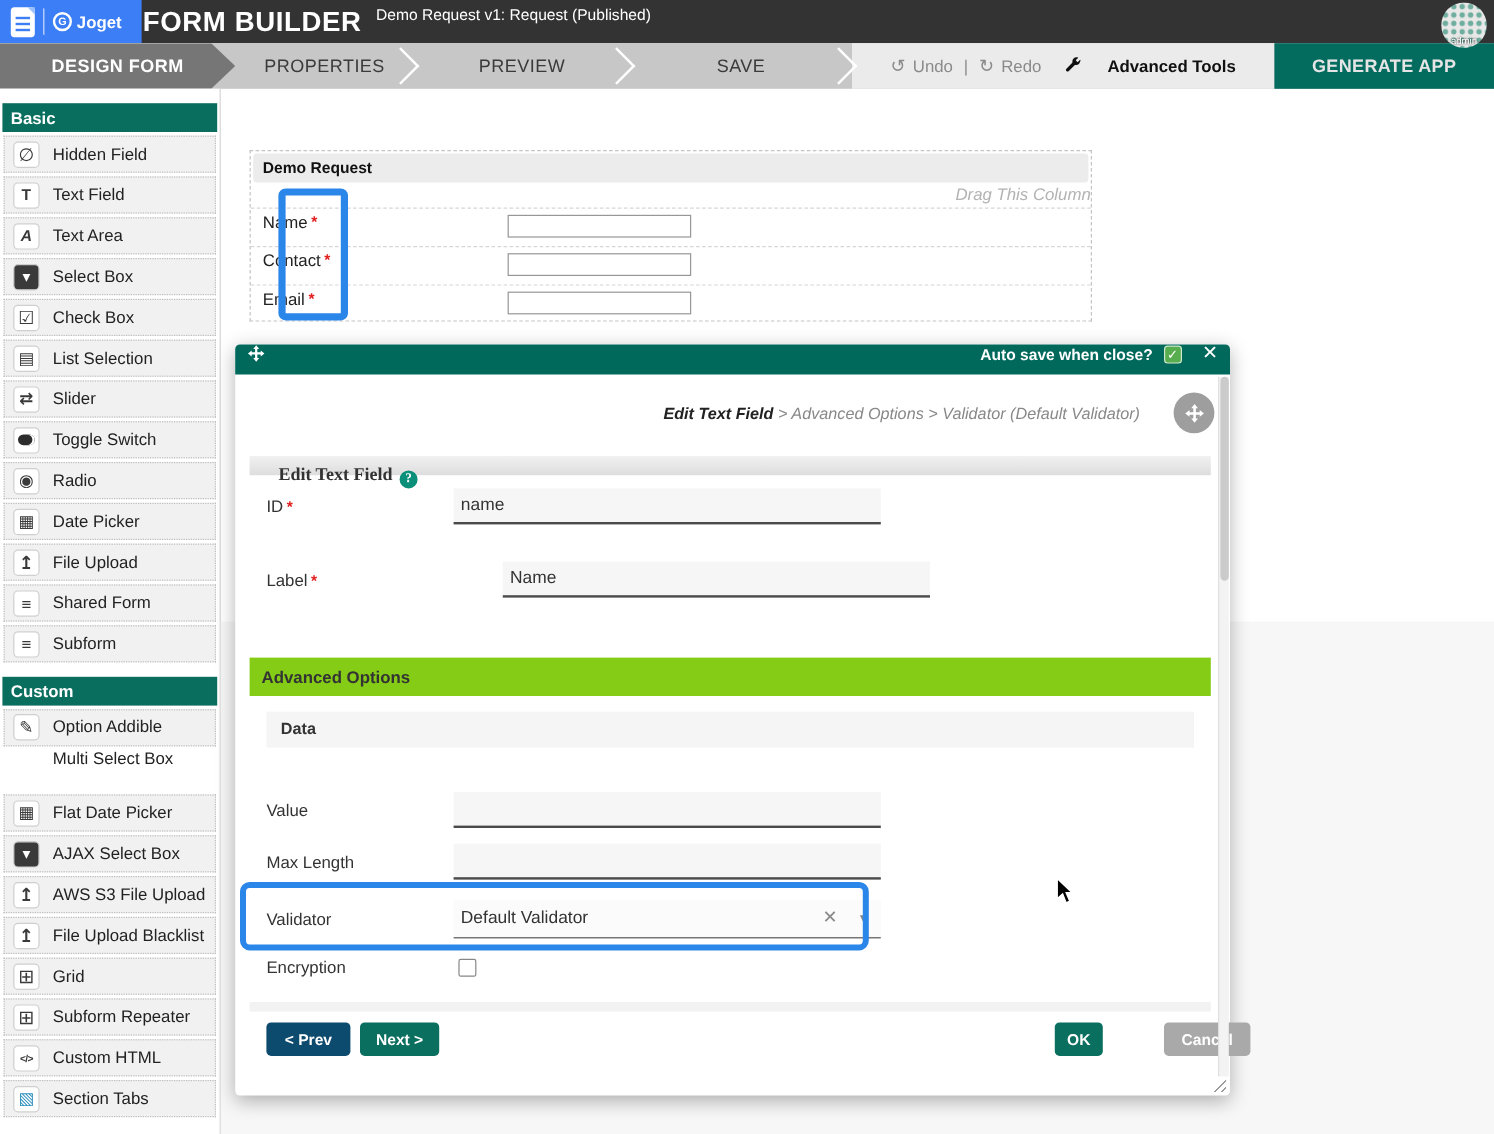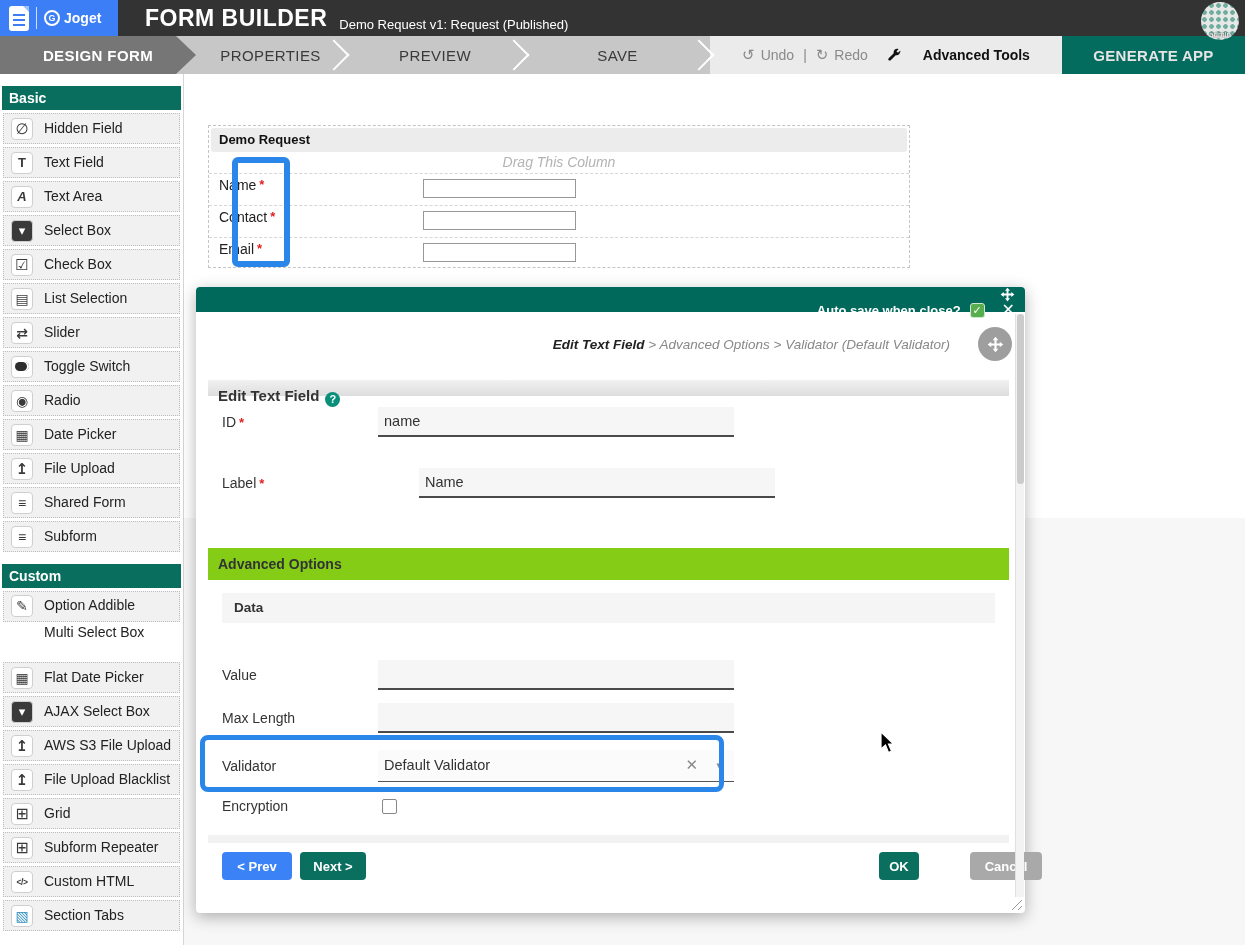--- a/index.html
+++ b/index.html
@@ -10,41 +10,41 @@
   
   .topbar { position:absolute; left:0; top:0; width:1245px; height:36px; background:#333; display:flex; align-items:center; }
   .logo-block { width:118px; height:36px; background:#3c7ef5; display:flex; align-items:center; gap:7px; padding-left:9px; flex:none; }
   .doc-icon { width:20px; height:25px; background:#fff; border-radius:3px; position:relative; }
   .doc-icon:before { content:""; position:absolute; left:4px; top:8px; width:12px; height:2.5px; background:#3c7ef5;
                      box-shadow:0 5px 0 #3c7ef5, 0 10px 0 #3c7ef5; }
   .doc-icon:after { content:""; position:absolute; right:0; top:0; border-style:solid; border-width:0 6px 6px 0; border-color:transparent #9cc0fb transparent transparent; }
   .logo-sep { width:1px; height:22px; background:rgba(255,255,255,.75); }
   .joget-logo { display:flex; align-items:center; gap:4px; color:#fff; font-weight:bold; font-size:14px; }
   .logo-circle { width:16px; height:16px; border:2px solid #fff; border-radius:50%; display:flex; align-items:center; justify-content:center; font-size:9px; font-weight:bold; }
-  .title-area { display:flex; align-items:flex-end; margin-left:27px; color:#fff; }
+  .title-area { display:flex; align-items:flex-start; margin-left:1px; color:#fff; }
   .app-title { font-size:23px; font-weight:bold; letter-spacing:.5px; }
   .subtitle { font-size:13px; margin-left:12px; }
   .avatar { position:absolute; right:6px; top:2px; width:38px; height:38px; border-radius:50%; overflow:hidden;
             background:#e8e8e8 radial-gradient(circle, #6fae9e 2px, rgba(111,174,158,0) 2.6px); background-size:7px 7px; z-index:3; }
   .avatar-label { position:absolute; left:0; right:0; bottom:1px; text-align:center; font-size:8px; color:#fff; text-shadow:0 0 2px #000; }
 
   
   .tabbar { position:absolute; left:0; top:36px; width:1245px; height:38px; background:#c7c7c7; display:flex; align-items:stretch; }
   .tab { display:flex; align-items:center; justify-content:center; font-size:15px; letter-spacing:.4px; color:#3a3a3a; }
   .tab-active { width:196px; background:#767676; color:#fff; font-weight:bold;
                 clip-path:polygon(0 0, 176px 0, 196px 50%, 176px 100%, 0 100%); flex:none; }
   .tab-properties { width:149px; flex:none; }
   .tab-preview   { width:180px; flex:none; }
   .tab-save      { width:185px; flex:none; }
   .chev { width:22px; height:22px; border-top:2px solid #fff; border-right:2px solid #fff; transform:rotate(45deg);
           align-self:center; margin-left:-22px; flex:none; }
   .tools { width:352px; flex:none; background:#ebebeb; display:flex; align-items:center; justify-content:center; gap:6px; font-size:14px; color:#8a8a8a; }
   .tool-icon { font-size:15px; color:#8a8a8a; }
   .tools .divider { margin:0 3px; }
-  .adv-tools { display:flex; align-items:center; gap:22px; color:#111; font-weight:bold; margin-left:12px; font-size:14px; }
+  .adv-tools { display:flex; align-items:flex-start; gap:22px; color:#111; font-weight:bold; margin-left:12px; font-size:14px; }
   .generate { flex:1; background:#036c5e; color:#e5e5e5; font-weight:bold; font-size:15px; display:flex; align-items:center; justify-content:center; letter-spacing:.3px; }
 
   
   .sidebar { position:absolute; left:0; top:74px; width:184px; height:871px; background:#fff; border-right:1px solid #d5d5d5; padding:12px 2px 0 2px; overflow:hidden; }
   .side-header { height:24px; background:#0a6e5f; color:#fff; font-weight:bold; font-size:14px; line-height:24px; padding-left:7px; margin:0 0 3px 0; }
   .side-header.custom { margin-top:12px; }
   .item { height:31px; margin:0 1px 3px 1px; background:#f1f1f1; border:1px dotted #bdbdbd; display:flex; align-items:center; gap:11px; padding-left:7px; cursor:pointer; }
   .item-label { font-size:14px; color:#222; line-height:27px; }
   .item.tall { margin-bottom:40px; overflow:visible; align-items:flex-start; }
   .item.tall .item-label { width:118px; white-space:normal; }
@@ -67,49 +67,49 @@
   .g-doc:before{content:"\2261"; font-size:14px; font-weight:bold;}
   .g-pencil:before{content:"\270E"; font-size:14px;}
   .g-code:before{content:"</>"; font-size:8.5px; font-weight:bold; letter-spacing:-.5px;}
   .g-grid:before{content:"\229E"; font-size:16px;}
   .g-tabs:before{content:"\25A7"; font-size:14px; color:#2f8fbe;}
 
   
   .lower-bg { position:absolute; left:184px; top:518px; right:0; bottom:0; background:#f7f7f7; }
   .form-container { position:absolute; left:208px; top:125px; width:702px; height:143px; border:1px dashed #c4c4c4; background:#fff; }
   .form-section-header { height:24px; margin:2px; background:#ececec; border-radius:3px; font-size:13px; font-weight:bold; color:#111; line-height:24px; padding-left:8px; }
-  .drag-hint { height:19px; text-align:center; font-style:italic; color:#b3b3b3; font-size:14px; }
+  .drag-hint { height:19px; text-align:right; font-style:italic; color:#b3b3b3; font-size:14px; }
   .form-row { height:32px; border-top:1px dashed #d6d6d6; display:flex; align-items:flex-start; padding-top:3px; position:relative; }
   .form-row .f-label { font-size:14px; color:#222; margin-left:10px; }
   .req { color:#e02020; font-weight:bold; margin-left:3px; font-size:13px; }
   .canvas-input { position:absolute; left:214px; top:5px; width:153px; height:19px; border:1px solid #979797; background:#fff; }
 
   .hl-box { position:absolute; border:6px solid #2b86ea; border-radius:6px; pointer-events:none; z-index:12; }
   .hl-canvas { left:232px; top:157px; width:58px; height:110px; }
 
   
   .modal { position:absolute; left:196px; top:287px; width:829px; height:626px; background:#fff; border-radius:4px;
            box-shadow:0 4px 16px rgba(0,0,0,.3); z-index:10; }
   .m-titlebar { position:absolute; left:0; top:0; right:0; height:25px; background:#00695c; border-radius:4px 4px 0 0;
-                display:flex; align-items:flex-end; color:#fff; padding:0 10px;flex-direction:column; }
+                display:flex; align-items:flex-start; color:#fff; padding:0 10px; }
   .move-icon svg { display:block; }
   .m-title-right { margin-left:auto; display:flex; align-items:center; gap:9px; }
   .autosave-label { font-size:13px; font-weight:bold; color:#fff; }
   .cb { width:15px; height:15px; border-radius:3px; display:flex; align-items:center; justify-content:center; }
   .cb-green { background:#58ad4e; border:1px solid #cfe9cc; color:#fff; font-size:11px; }
   .cb-green:before { content:"\2713"; }
   .m-close { color:#fff; font-size:16px; font-weight:bold; margin-left:8px; line-height:1; cursor:pointer; }
 
   .breadcrumb { position:absolute; top:50px; right:75px; font-size:13.5px; font-style:italic; color:#888; }
   .breadcrumb .bc-current { font-weight:bold; color:#222; }
   .bc-circle { position:absolute; top:40px; right:13px; width:34px; height:34px; border-radius:50%; background:#9e9e9e;
                display:flex; align-items:center; justify-content:center; }
 
   .m-sec-header { position:absolute; left:12px; right:16px; top:93px; height:16px; background:linear-gradient(#f1f1f1,#ddd);
-                  font-size:15px; font-weight:bold; color:#333; line-height:32px; padding-left:10px; }
+                  font-size:15px; font-weight:bold; color:#333; line-height:32px; padding-left:24px;font-family:Liberation Serif, serif; }
   .help-circle { display:inline-flex; width:15px; height:15px; border-radius:50%; background:#0a8f7a; color:#fff; font-size:11px;
                  align-items:center; justify-content:center; margin-left:6px; vertical-align:-2px; font-style:normal; }
   .m-adv-header { position:absolute; left:12px; right:16px; top:261px; height:32px; background:#84cc16;
                   font-size:14px; font-weight:bold; color:#333; line-height:32px; padding-left:10px; }
   .m-data-header { position:absolute; left:26px; right:30px; top:306px; height:30px; background:#f5f5f5;
                    font-size:13.5px; font-weight:bold; color:#333; line-height:30px; padding-left:12px; }
 
   .m-row { position:absolute; left:26px; right:30px; height:30px; display:flex; align-items:center; }
   .m-row .m-label { width:156px; font-size:14px; color:#333; flex:none; }
   .m-input { width:356px; height:30px; background:#f6f6f6; border:none; border-bottom:2px solid #4a4a4a;
@@ -121,21 +121,21 @@
                 font-size:14.5px; color:#333; line-height:30px; padding:0 6px; }
   .sel-clear { position:absolute; right:36px; top:0; color:#8a8a8a; font-size:15px; font-weight:bold; cursor:pointer; }
   .sel-arrow { position:absolute; right:12px; top:0; color:#8a8a8a; font-size:11px; cursor:pointer; }
   .hl-validator { left:4px; top:448px; width:524px; height:57px; border-width:5px; border-radius:8px; }
   .row-encryption { top:509px; height:20px; }
   .cb-plain { width:15px; height:15px; border:1.5px solid #878787; border-radius:2px; background:#fff; margin-left:4px; cursor:pointer; }
 
   .m-strip { position:absolute; left:12px; right:16px; top:548px; height:8px; background:#f2f2f2; }
   .m-btn { position:absolute; top:565px; height:28px; border:none; border-radius:4px; color:#fff; font-weight:bold;
            font-size:13px; font-family:inherit; cursor:pointer; }
-  .btn-prev { left:26px; width:70px; background:#3b82f6; }
+  .btn-prev { left:26px; width:70px; background:#0c4a6e; }
   .btn-next { left:104px; width:66px; background:#0b6f60; }
   .btn-ok { left:683px; width:40px; background:#0b6f60; }
   .btn-cancel { left:734px; width:72px; background:#a9a9a9;margin-left:40px; }
 
   .m-scrollbar { position:absolute; right:1px; top:27px; bottom:16px; width:9px; background:#f3f3f3; border-left:1px solid #e0e0e0; }
   .m-scroll-thumb { position:absolute; top:0; left:1px; width:7px; height:170px; background:#cbcbcb; border-radius:4px; }
   .resize-grip { position:absolute; right:3px; bottom:3px; width:13px; height:13px;
                  background:repeating-linear-gradient(135deg, transparent 0 3px, #9a9a9a 3px 4px); cursor:nwse-resize;
                  clip-path:polygon(100% 0, 100% 100%, 0 100%); }
 

